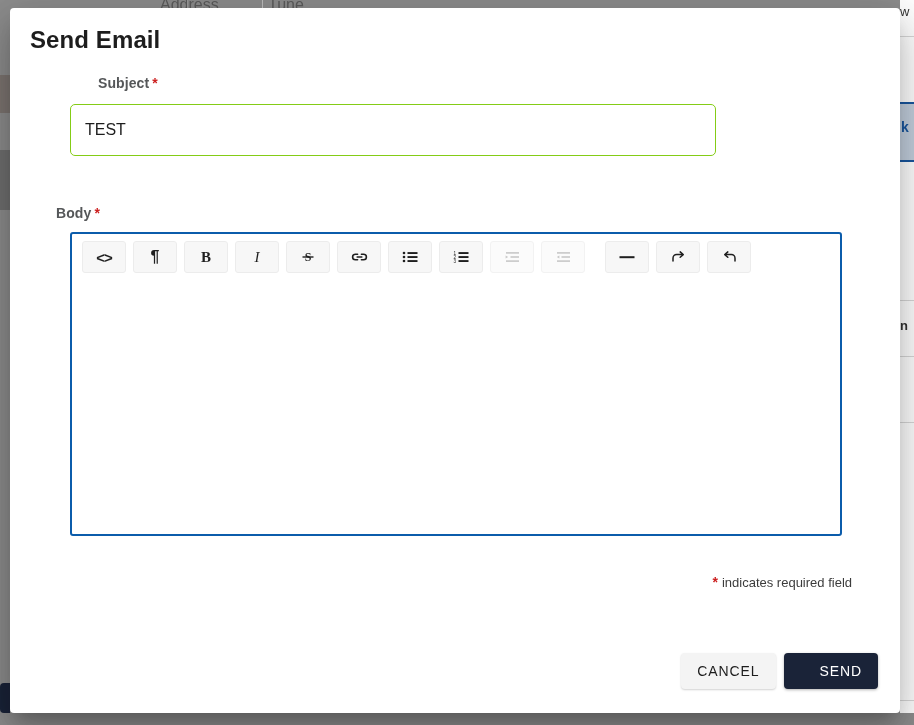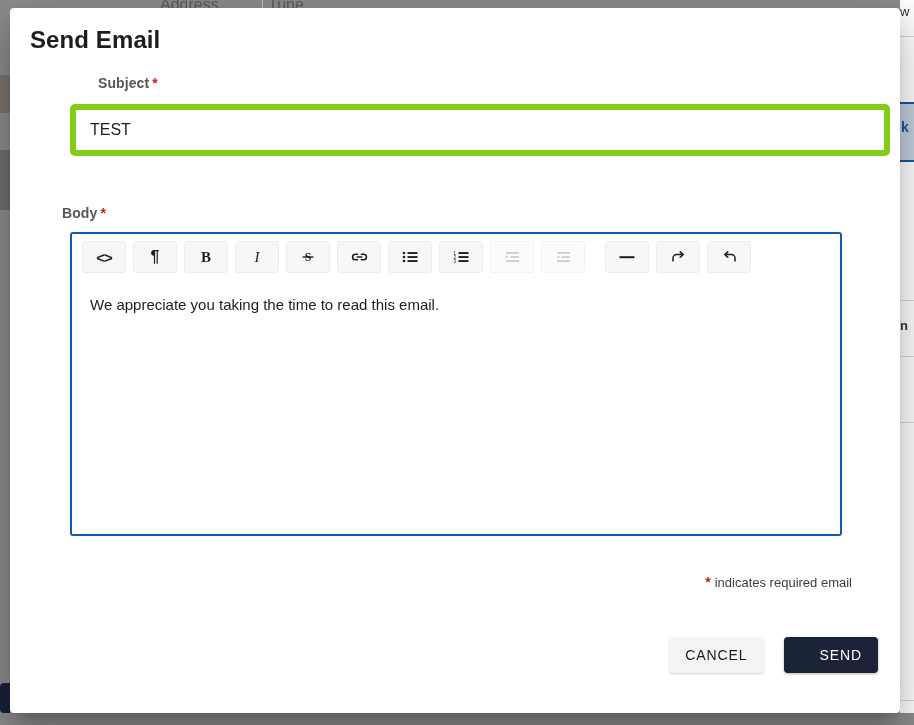--- a/index.html
+++ b/index.html
@@ -137,30 +137,30 @@
     color: #555759;
     letter-spacing: .1px;
   }
   .req-star {
     color: #cc1f1f;
     font-weight: 700;
     margin-left: 3px;
   }
 
   #label-subject { left: 48px; top: 67px; margin-left: 40px; }
-  #label-body    { left: 52px; top: 197px; }
+  #label-body    { left: 46px; top: 197px; }
 
   
   #subject-input {
     position: absolute;
     left: 60px;
     top: 96px;
-    width: 820px;
+    width: 646px;
     height: 52px;
-    border: 6px solid #84cc16;
+    border: 1px solid #84cc16;
     border-radius: 5px;
     background: #fff;
     font-family: "Liberation Sans", sans-serif;
     font-size: 16px;
     color: #1d1d1d;
     padding: 0 14px;
     outline: none;
   }
 
   
@@ -243,24 +243,24 @@
   #required-hint .req-star {
     margin-left: 0;
     margin-right: 4px;
     font-size: 14px;
   }
 
   
   #modal-actions {
     position: absolute;
     right: 22px;
-    bottom: 40px;
+    bottom: 24px;
     display: flex;
     align-items: center;
-    gap: 20px;
+    gap: 8px;
   }
   .btn {
     font-family: "Liberation Sans", sans-serif;
     font-size: 14px;
     font-weight: 500;
     letter-spacing: .9px;
     border-radius: 4px;
     cursor: pointer;
     border: none;
     height: 36px;
@@ -414,25 +414,24 @@
 
       <div class="tb-btn">
         <svg width="17" height="14" viewBox="0 0 17 14">
           <path d="M14 11V8.2A3.6 3.6 0 0 0 10.4 4.6h-6" stroke="#1f1f1f" stroke-width="1.5" fill="none" stroke-linecap="round" stroke-linejoin="round"></path>
           <path d="M6.8 1.9l-3 2.7 3 2.7" stroke="#1f1f1f" stroke-width="1.5" fill="none" stroke-linecap="round" stroke-linejoin="round"></path>
         </svg>
       </div>
     </div>
 
     <div id="editor-body">
-      <p>We appreciate you taking the time to read this email.</p>
     </div>
   </div>
 
   <div id="required-hint">
-    <span class="req-star">*</span><span>indicates required email</span>
+    <span class="req-star">*</span><span>indicates required field</span>
   </div>
 
   <div id="modal-actions">
     <button class="btn" id="cancel-button">CANCEL</button>
     <button class="btn" id="send-button">SEND</button>
   </div>
 </div>
 
 </body></html>

